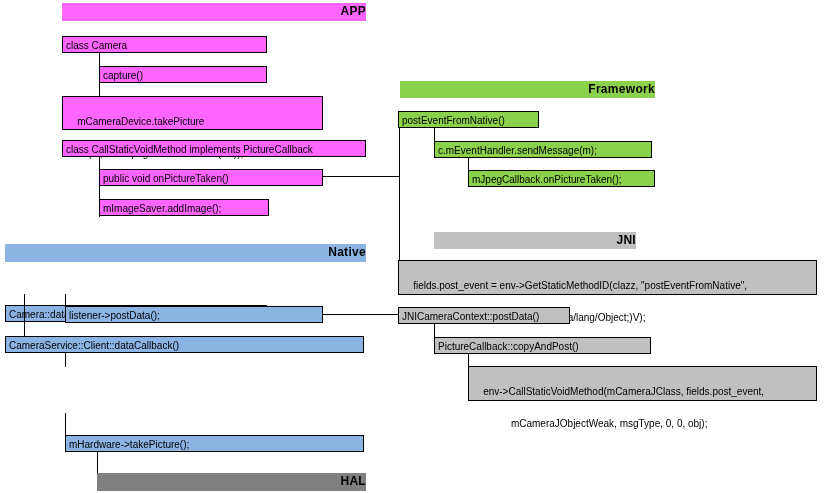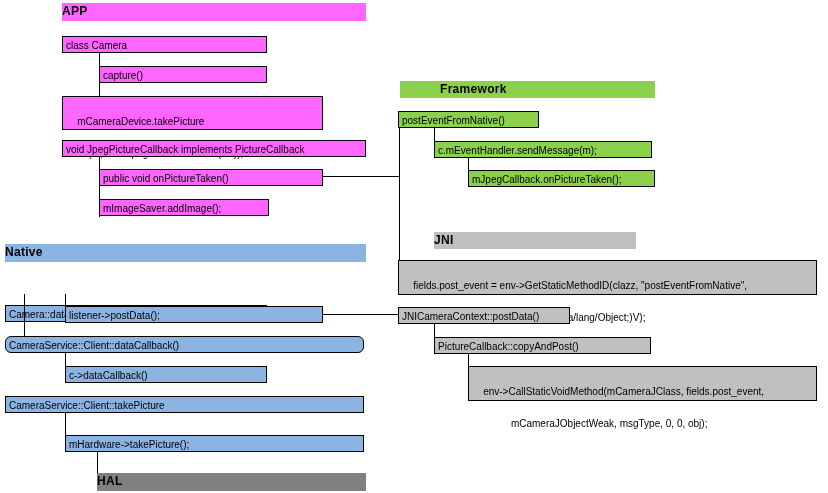--- a/index.html
+++ b/index.html
@@ -15,21 +15,21 @@
     width: 828px;
     height: 493px;
     background: #ffffff;
     overflow: hidden;
   }
   .band {
     position: absolute;
     font-size: 12px;
     font-weight: bold;
     color: #000000;
-    text-align: left;
+    text-align: right;
     line-height: 17px;
     letter-spacing: 0.3px;
     white-space: nowrap;
     box-sizing: border-box;
   }
   .node {
     position: absolute;
     border: 1px solid #000000;
     box-sizing: border-box;
     font-size: 10px;
@@ -63,21 +63,21 @@
 
   <div class="node" style="left:62px; top:36px; width:205px; height:17px; background:#ff66ff;">class Camera</div>
 
   <div class="node" style="left:99px; top:66px; width:168px; height:17px; background:#ff66ff;">capture()</div>
 
   <div class="node two-line" style="left:62px; top:96px; width:261px; height:34px; background:#ff66ff;">
     <span>mCameraDevice.takePicture</span>
     <span class="ln2">        (..., new JpegPictureCallback(loc));</span>
   </div>
 
-  <div class="node" style="left:62px; top:140px; width:304px; height:17px; background:#ff66ff;">void JpegPictureCallback implements PictureCallback</div>
+  <div class="node" style="left:62px; top:140px; width:304px; height:17px; background:#ff66ff;">class CallStaticVoidMethod implements PictureCallback</div>
 
   <div class="node" style="left:99px; top:169px; width:224px; height:17px; background:#ff66ff;">public void onPictureTaken()</div>
 
   <div class="node" style="left:99px; top:199px; width:170px; height:17px; background:#ff66ff;">mImageSaver.addImage();</div>
 
   <div class="conn v" style="left:99px; top:53px; height:44px;"></div>
   <div class="conn v" style="left:99px; top:53px; height:14px;"></div>
   <div class="conn v" style="left:99px; top:157px; height:60px;"></div>
 
   <div class="band" style="left:400px; top:81px; width:255px; height:17px; background:#8cd14b;padding-left:40px;">Framework</div>
@@ -115,25 +115,23 @@
   <div class="conn v" style="left:468px; top:354px; height:13px;"></div>
 
   <div class="conn h" style="left:323px; top:314px; width:76px;"></div>
 
   <div class="band" style="left:5px; top:244px; width:361px; height:18px; background:#8cb4e3;">Native</div>
 
   <div class="node" style="left:5px; top:277px; width:262px; height:17px; background:#8cb4e3;margin-top:28px;">Camera::dataCallback()</div>
 
   <div class="node" style="left:65px; top:306px; width:258px; height:17px; background:#8cb4e3;">listener-&gt;postData();</div>
 
-  <div class="node" style="left:5px; top:336px; width:359px; height:17px; background:#8cb4e3;border-radius:6px;">CameraService::Client::dataCallback()</div>
+  <div class="node" style="left:5px; top:336px; width:359px; height:17px; background:#8cb4e3;">CameraService::Client::dataCallback()</div>
 
-  <div class="node" style="left:65px; top:366px; width:202px; height:17px; background:#8cb4e3;">c-&gt;dataCallback()</div>
 
-  <div class="node" style="left:5px; top:396px; width:359px; height:17px; background:#8cb4e3;">CameraService::Client::takePicture</div>
 
   <div class="node" style="left:65px; top:435px; width:299px; height:17px; background:#8cb4e3;">mHardware-&gt;takePicture();</div>
 
   <div class="conn v" style="left:24px; top:294px; height:43px;"></div>
   <div class="conn v" style="left:65px; top:294px; height:13px;"></div>
   <div class="conn v" style="left:65px; top:353px; height:14px;"></div>
   <div class="conn v" style="left:65px; top:413px; height:23px;"></div>
   <div class="conn v" style="left:97px; top:452px; height:22px;"></div>
 
   <div class="band" style="left:97px; top:473px; width:269px; height:18px; background:#808080;">HAL</div>

